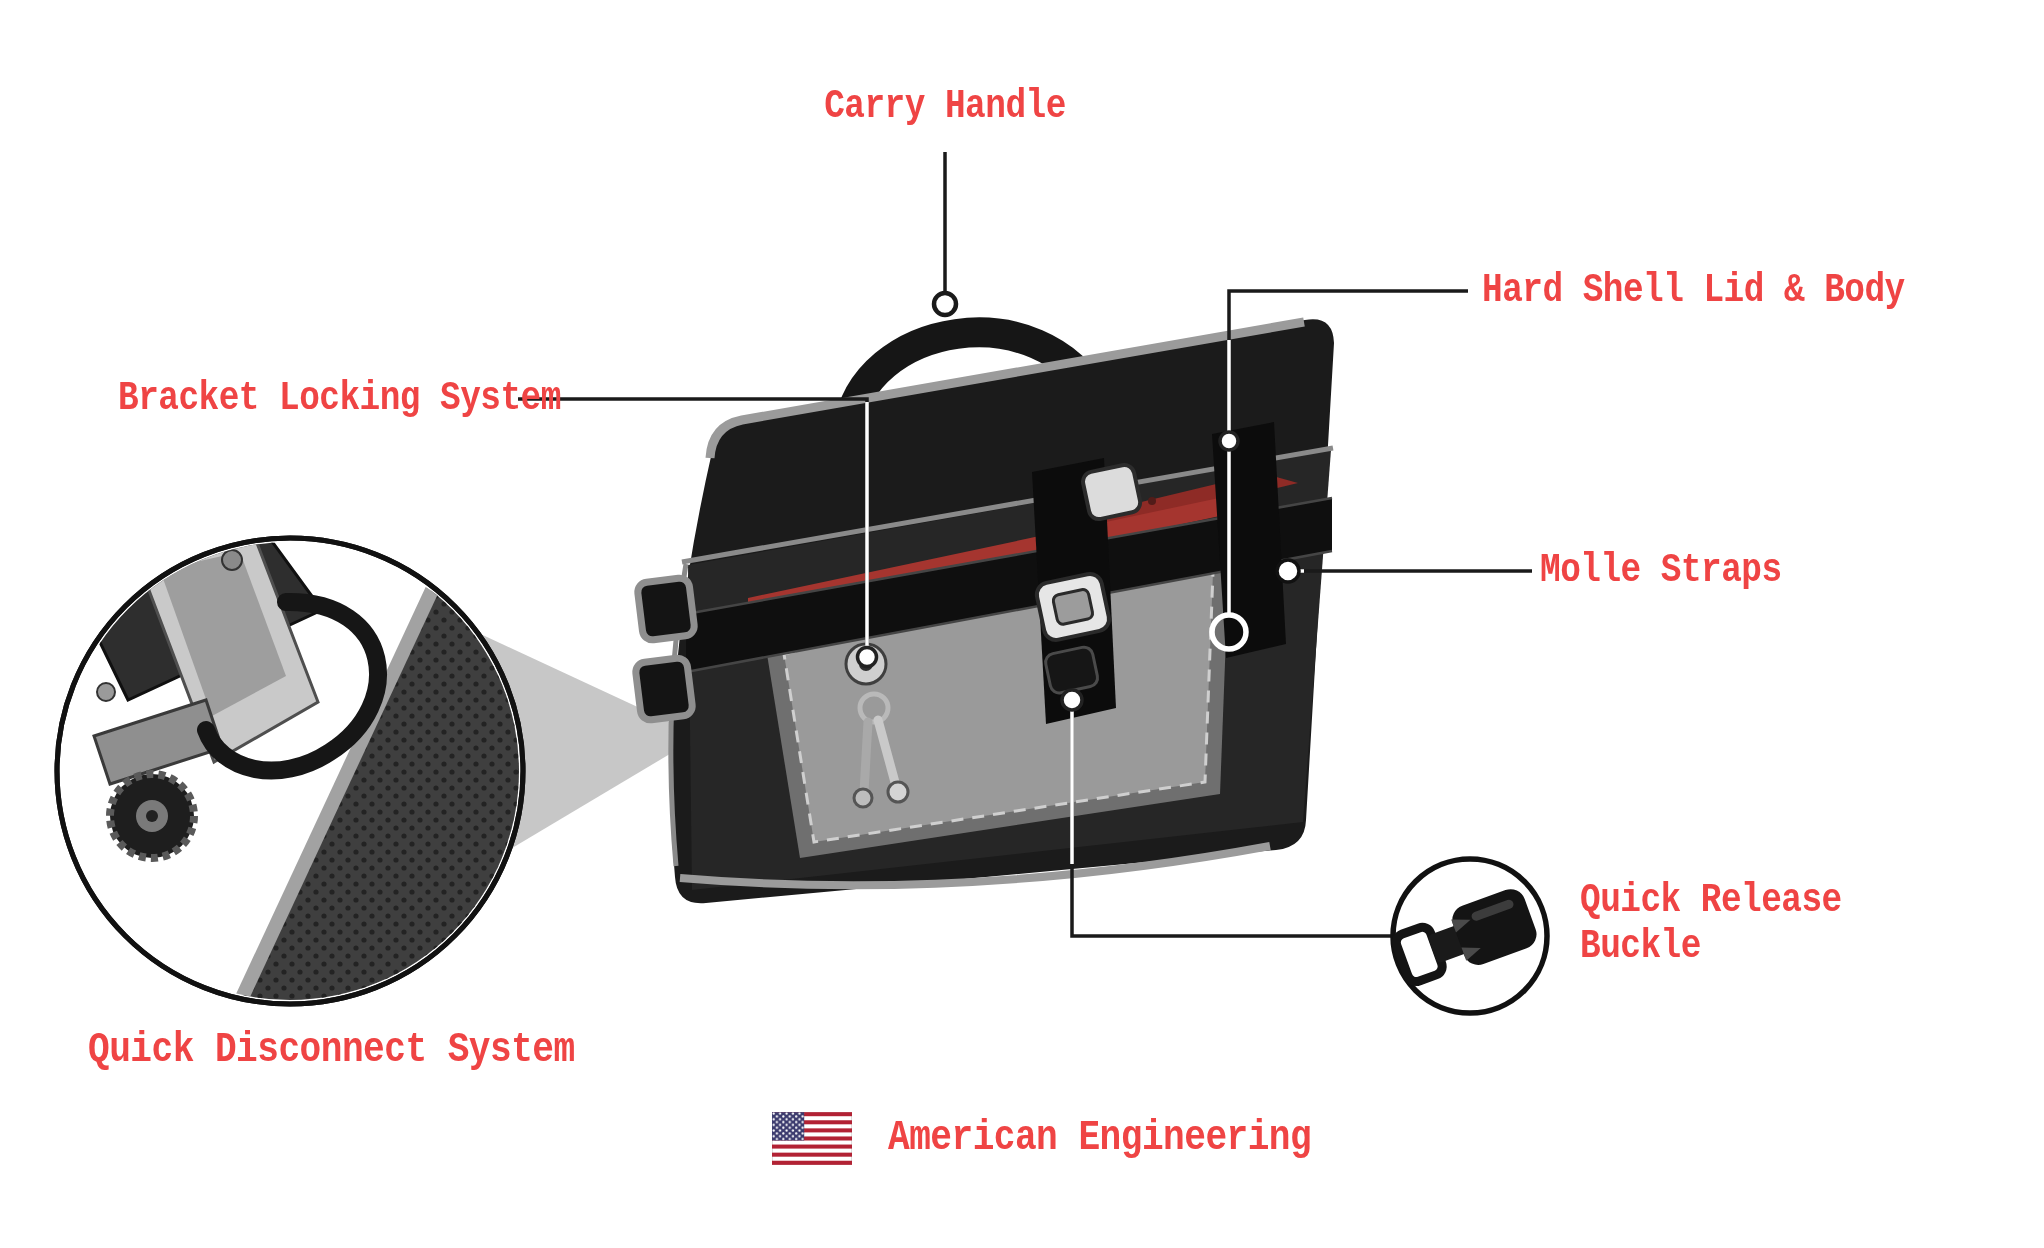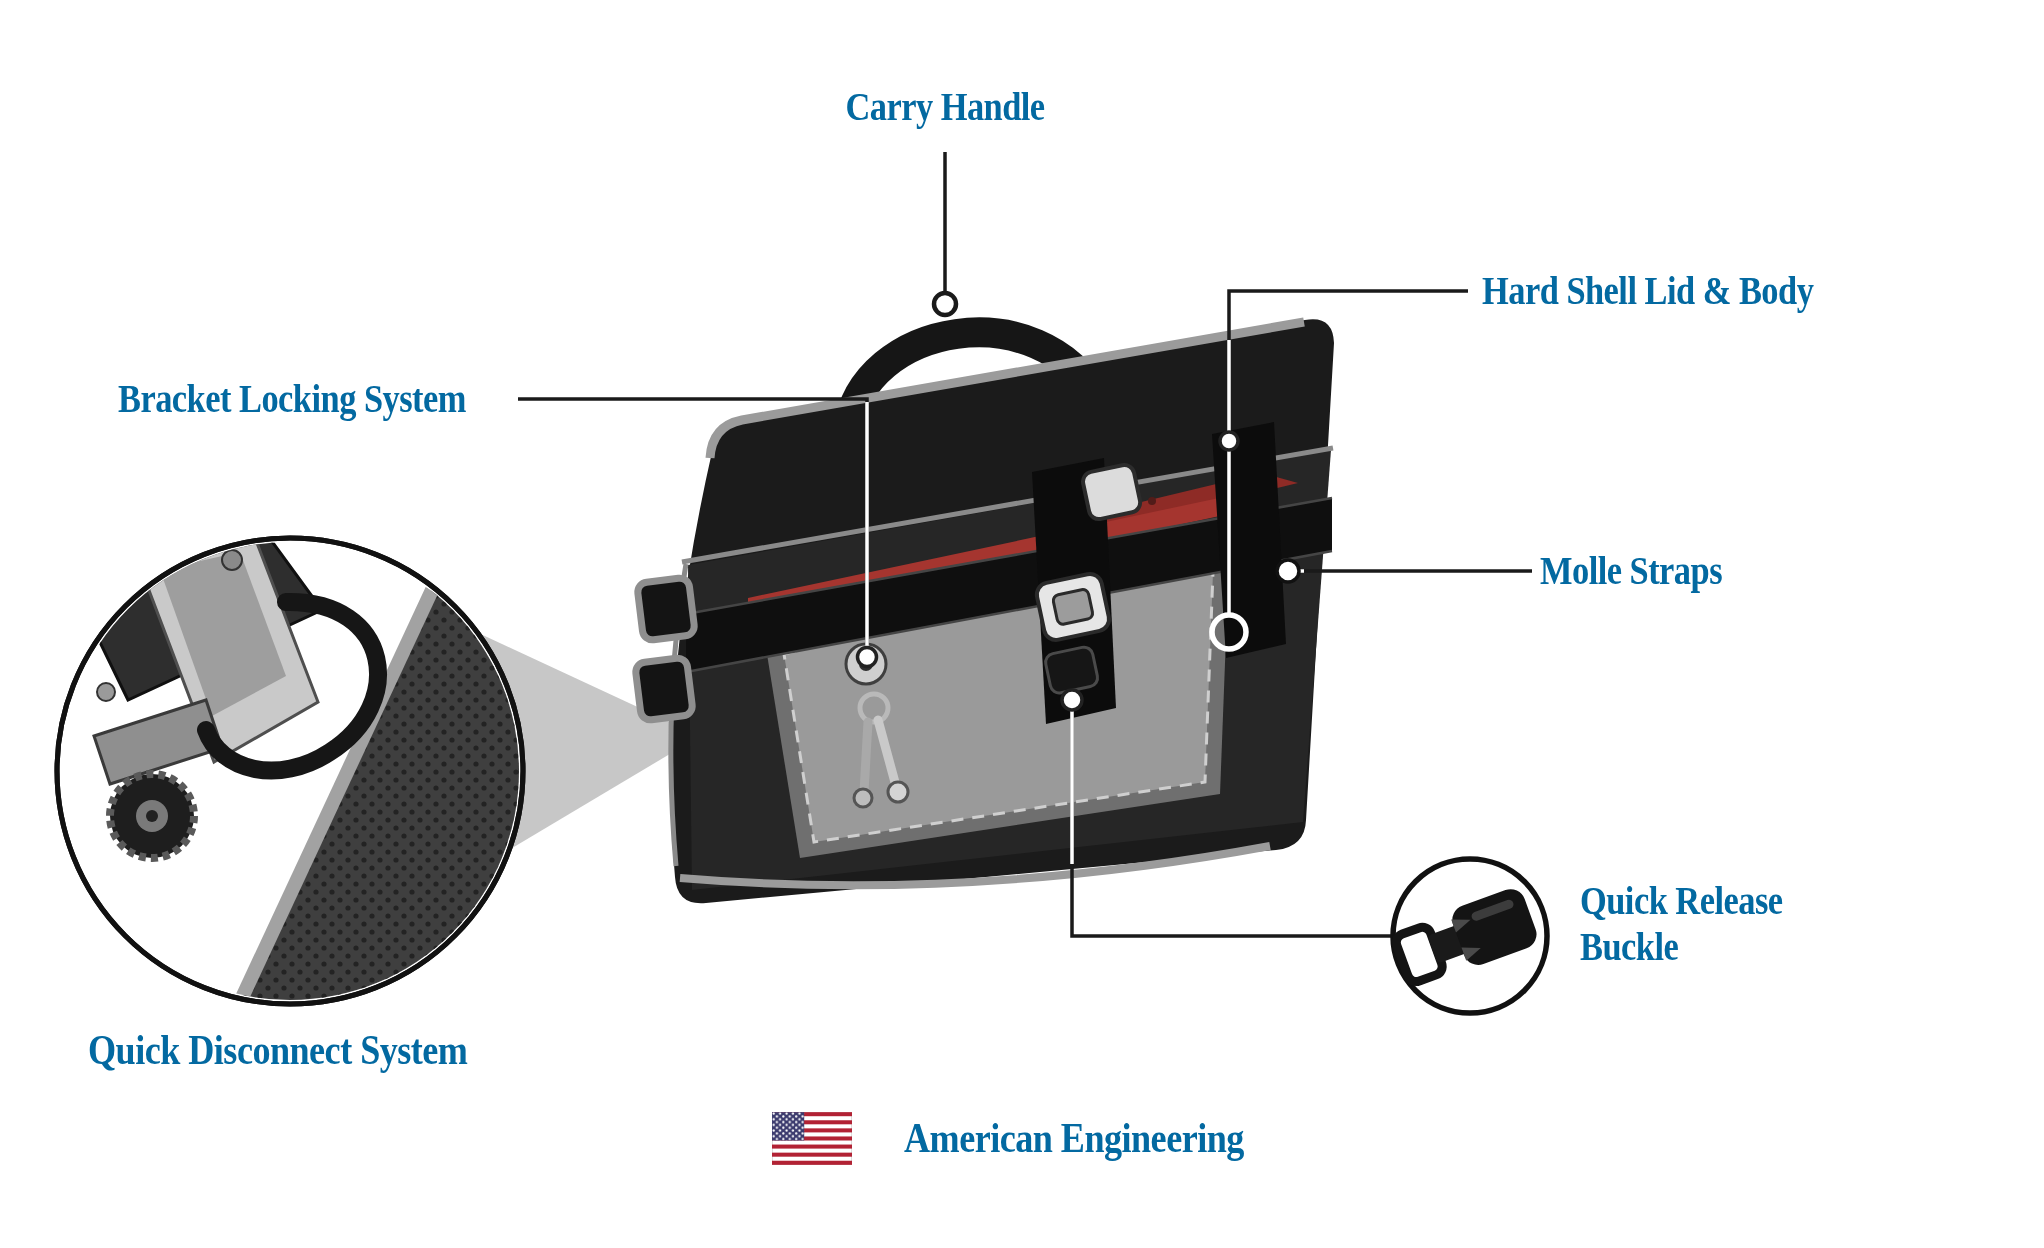--- a/index.html
+++ b/index.html
@@ -1,28 +1,28 @@
 <!DOCTYPE html>
 <html><head>
 <meta charset="utf-8">
 <style>
   html,body{margin:0;padding:0;}
   body{background:#ffffff;}
   .canvas{
     position:relative;width:2044px;height:1248px;background:#ffffff;
-    overflow:hidden;font-family:Liberation Serif, serif;color:#0369a1;
+    overflow:hidden;font-family:Liberation Mono, monospace;color:#ef4444;
   }
   .art{position:absolute;left:0;top:0;width:2044px;height:1248px;}
   .label{
     position:absolute;font-weight:700;font-size:40px;letter-spacing:-0.6px;
     white-space:nowrap;transform-origin:left center;transform:scaleX(0.86);line-height:1.16;
   }
   .label.center{transform-origin:center center;transform:translateX(-50%) scaleX(0.86);}
   .label.big{font-size:42px;}
-  .flag-row{position:absolute;left:772px;top:1112px;display:flex;align-items:center;gap:52px;}
+  .flag-row{position:absolute;left:772px;top:1112px;display:flex;align-items:center;gap:36px;}
   .flag-row .label{position:static;transform-origin:left center;}
 </style>
 </head>
 <body>
 
 <div class="canvas">
 
   <svg class="art" viewBox="0 0 2044 1248" xmlns="http://www.w3.org/2000/svg">
     <defs>
       <pattern id="perf" width="16" height="16" patternUnits="userSpaceOnUse">

